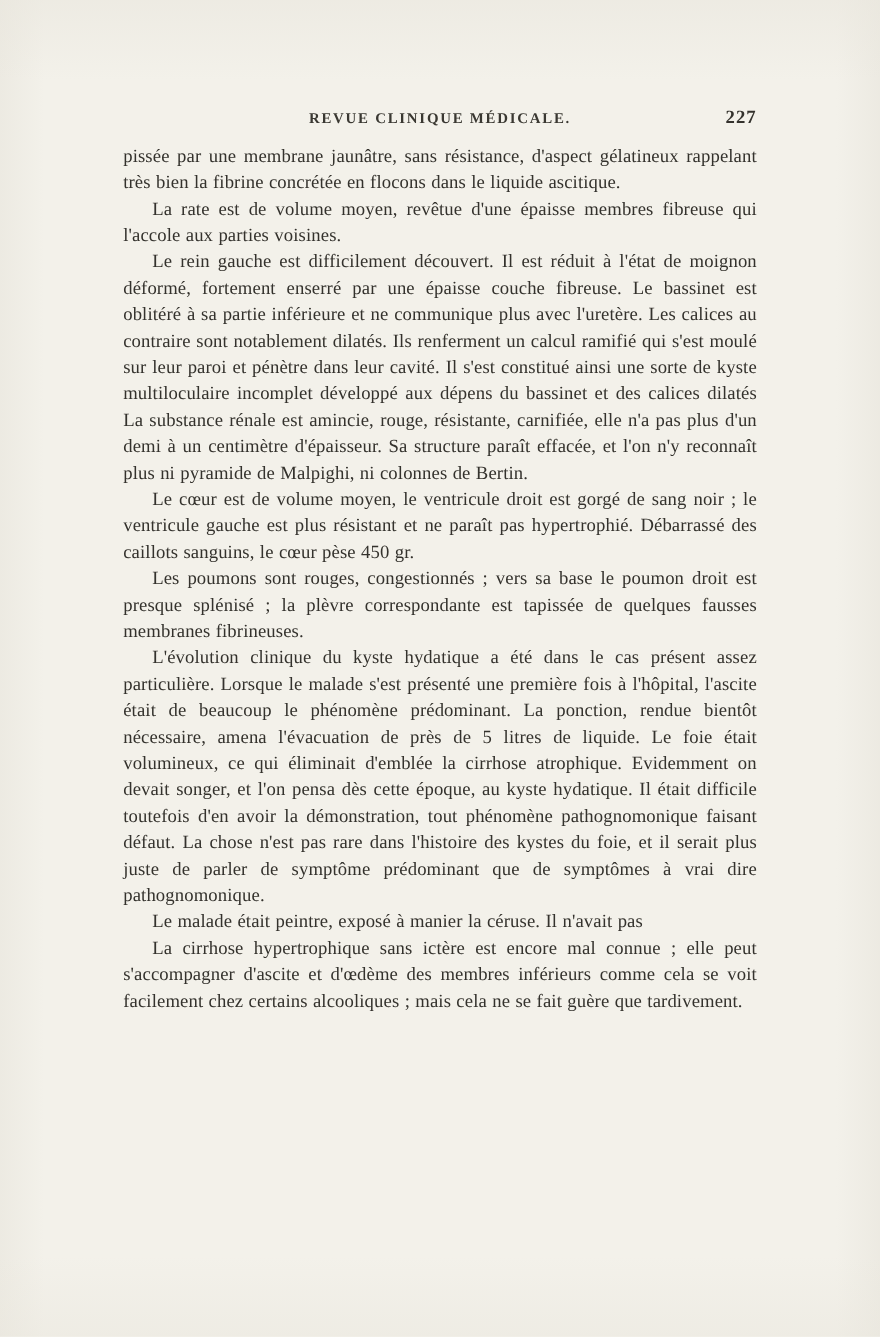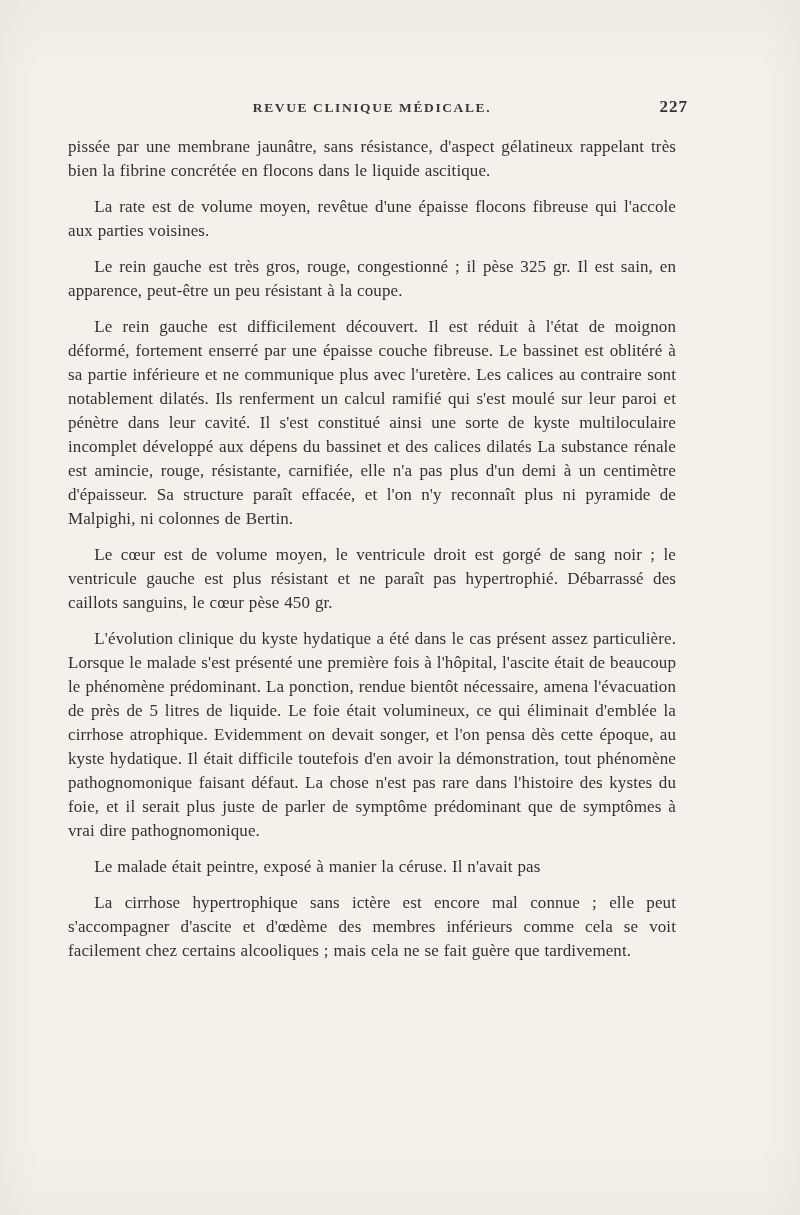--- a/index.html
+++ b/index.html
@@ -12,21 +12,21 @@
     background: #f3f1ea;
     font-family: "Liberation Serif", "DejaVu Serif", serif;
     color: #34322d;
     overflow: hidden;
   }
   .page {
     position: relative;
     box-sizing: border-box;
     width: 800px;
     height: 1215px;
-    padding: 97px 112px 0 56px;
+    padding: 97px 112px 0 112px;
     background:
       linear-gradient(180deg, rgba(233,230,221,0.55) 0%, rgba(243,241,234,0) 6%, rgba(243,241,234,0) 94%, rgba(233,230,221,0.45) 100%),
       linear-gradient(90deg, rgba(230,227,218,0.5) 0%, rgba(243,241,234,0) 5%, rgba(243,241,234,0) 95%, rgba(230,227,218,0.5) 100%);
   }
   .running-head {
     position: relative;
     height: 26px;
     margin-bottom: 7px;
   }
   .journal-title {
@@ -50,41 +50,41 @@
     color: #34322d;
   }
   .body-text {
     font-size: 17px;
     line-height: 24px;
     text-align: justify;
     letter-spacing: 0.1px;
     word-spacing: 0.5px;
   }
   .body-text p {
-    margin: 12px;
+    margin: 0;
     text-indent: 1.55em;
   }
   .body-text p.continuation {
     text-indent: 0;
   }
 </style>
 </head>
 <body>
 
 <div class="page">
 
   <div class="running-head">
     <div class="journal-title">REVUE CLINIQUE MÉDICALE.</div>
     <div class="page-number">227</div>
   </div>
 
   <div class="body-text">
     <p class="continuation">pissée par une membrane jaunâtre, sans résistance, d'aspect gélatineux rappelant très bien la fibrine concrétée en flocons dans le liquide ascitique.</p>
-    <p>La rate est de volume moyen, revêtue d'une épaisse flocons fibreuse qui l'accole aux parties voisines.</p>
-    <p>Le rein gauche est très gros, rouge, congestionné ; il pèse 325 gr. Il est sain, en apparence, peut-être un peu résistant à la coupe.</p>
+    <p>La rate est de volume moyen, revêtue d'une épaisse membres fibreuse qui l'accole aux parties voisines.</p>
     <p>Le rein gauche est difficilement découvert. Il est réduit à l'état de moignon déformé, fortement enserré par une épaisse couche fibreuse. Le bassinet est oblitéré à sa partie inférieure et ne communique plus avec l'uretère. Les calices au contraire sont notablement dilatés. Ils renferment un calcul ramifié qui s'est moulé sur leur paroi et pénètre dans leur cavité. Il s'est constitué ainsi une sorte de kyste multiloculaire incomplet développé aux dépens du bassinet et des calices dilatés La substance rénale est amincie, rouge, résistante, carnifiée, elle n'a pas plus d'un demi à un centimètre d'épaisseur. Sa structure paraît effacée, et l'on n'y reconnaît plus ni pyramide de Malpighi, ni colonnes de Bertin.</p>
     <p>Le cœur est de volume moyen, le ventricule droit est gorgé de sang noir ; le ventricule gauche est plus résistant et ne paraît pas hypertrophié. Débarrassé des caillots sanguins, le cœur pèse 450 gr.</p>
+    <p>Les poumons sont rouges, congestionnés ; vers sa base le poumon droit est presque splénisé ; la plèvre correspondante est tapissée de quelques fausses membranes fibrineuses.</p>
     <p>L'évolution clinique du kyste hydatique a été dans le cas présent assez particulière. Lorsque le malade s'est présenté une première fois à l'hôpital, l'ascite était de beaucoup le phénomène prédominant. La ponction, rendue bientôt nécessaire, amena l'évacuation de près de 5 litres de liquide. Le foie était volumineux, ce qui éliminait d'emblée la cirrhose atrophique. Evidemment on devait songer, et l'on pensa dès cette époque, au kyste hydatique. Il était difficile toutefois d'en avoir la démonstration, tout phénomène pathognomonique faisant défaut. La chose n'est pas rare dans l'histoire des kystes du foie, et il serait plus juste de parler de symptôme prédominant que de symptômes à vrai dire pathognomonique.</p>
     <p>Le malade était peintre, exposé à manier la céruse. Il n'avait pas</p>
     <p>La cirrhose hypertrophique sans ictère est encore mal connue ; elle peut s'accompagner d'ascite et d'œdème des membres inférieurs comme cela se voit facilement chez certains alcooliques ; mais cela ne se fait guère que tardivement.</p>
   </div>
 
 </div>
 
 </body></html>

